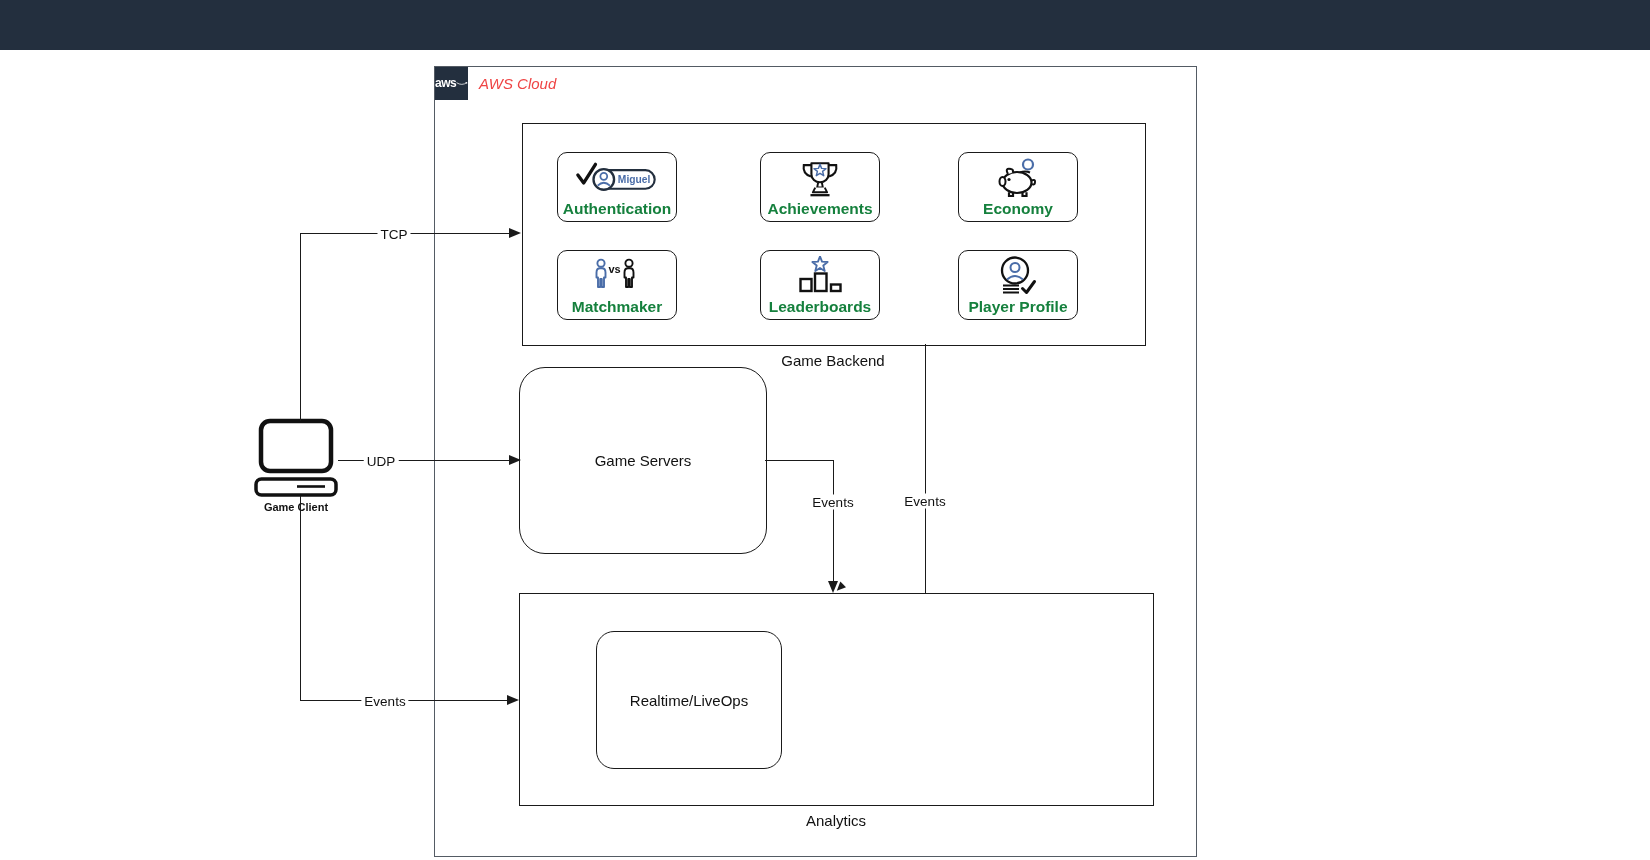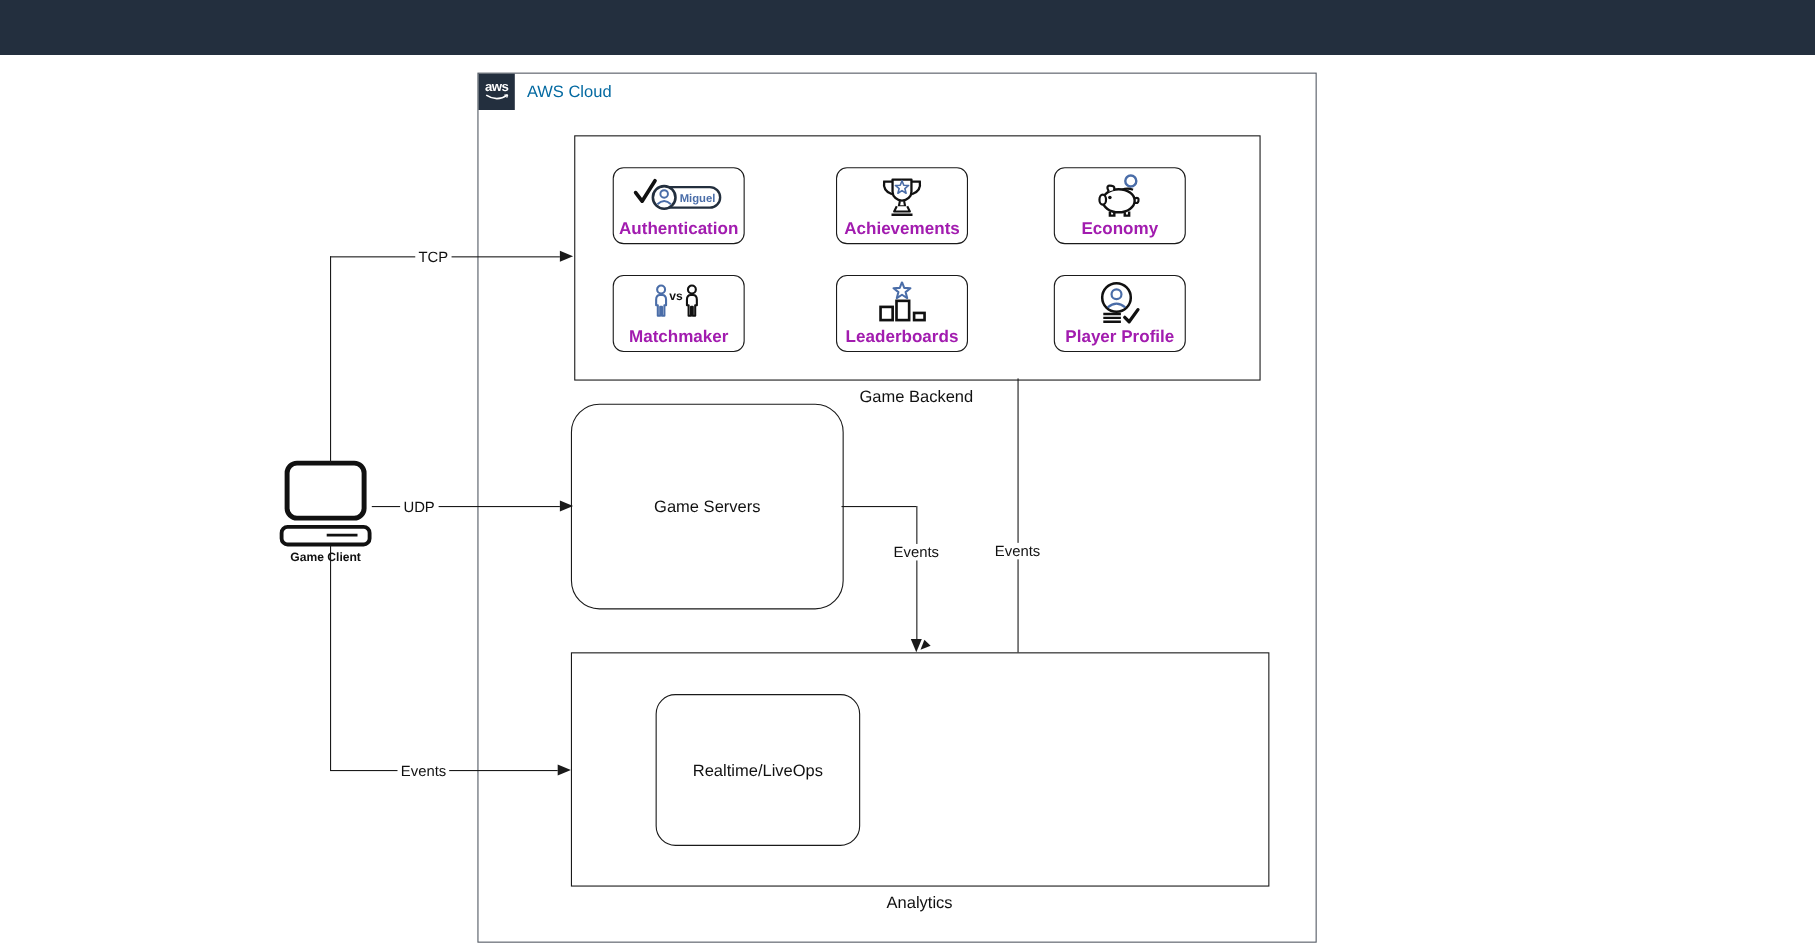--- a/index.html
+++ b/index.html
@@ -4,32 +4,32 @@
 <style>
   html,body{margin:0;padding:0;background:#ffffff;}
   .stage{position:relative;width:1650px;height:860px;background:#ffffff;overflow:hidden;
          font-family:"Liberation Sans",sans-serif;color:#111;}
   .topbar{position:absolute;left:0;top:0;width:1650px;height:50px;background:#232F3E;}
 
   
   .awscloud{position:absolute;left:434px;top:66px;width:761px;height:789px;
             border:1px solid #545B64;background:#fff;}
   .awsbadge{position:absolute;left:0;top:0;width:33px;height:33px;background:#232F3E;
-            display:flex;flex-direction:column;align-items:center;justify-content:center;}
+            display:flex;flex-direction:row;align-items:center;justify-content:flex-start;}
   .awsbadge .awstxt{color:#fff;font-weight:bold;font-size:12px;line-height:11px;letter-spacing:-0.5px;}
-  .awslabel{position:absolute;left:44px;top:8px;font-size:15px;color:#0369a1;white-space:nowrap;}
+  .awslabel{position:absolute;left:44px;top:8px;font-size:15px;color:#ef4444;white-space:nowrap;font-style:italic;}
 
   .groupbox{position:absolute;background:#fff;border:1px solid #1a1a1a;}
   .float-label{position:absolute;transform:translateX(-50%);font-size:15px;color:#111;white-space:nowrap;}
 
   .card{position:absolute;width:120px;height:70px;background:#fff;border:1.5px solid #1a1a1a;
         border-radius:10px;display:flex;flex-direction:column;align-items:center;
         justify-content:flex-end;padding-bottom:4px;box-sizing:border-box;}
   .card .icon{flex:1;display:flex;align-items:center;justify-content:center;padding-top:3px;}
-  .card .clabel{font-weight:bold;font-size:15.5px;line-height:17px;color:#a21caf;white-space:nowrap;}
+  .card .clabel{font-weight:bold;font-size:15.5px;line-height:17px;color:#15803d;white-space:nowrap;}
 
   .bignode{position:absolute;background:#fff;border:1px solid #1a1a1a;
            display:flex;align-items:center;justify-content:center;font-size:15px;}
 
   
   .hline{position:absolute;height:0;border-top:1px solid #1a1a1a;}
   .vline{position:absolute;width:0;border-left:1px solid #1a1a1a;}
   .arrow-right{position:absolute;width:0;height:0;border-top:5px solid transparent;
                border-bottom:5px solid transparent;border-left:12px solid #1a1a1a;}
   .arrow-down{position:absolute;width:0;height:0;border-left:5px solid transparent;

